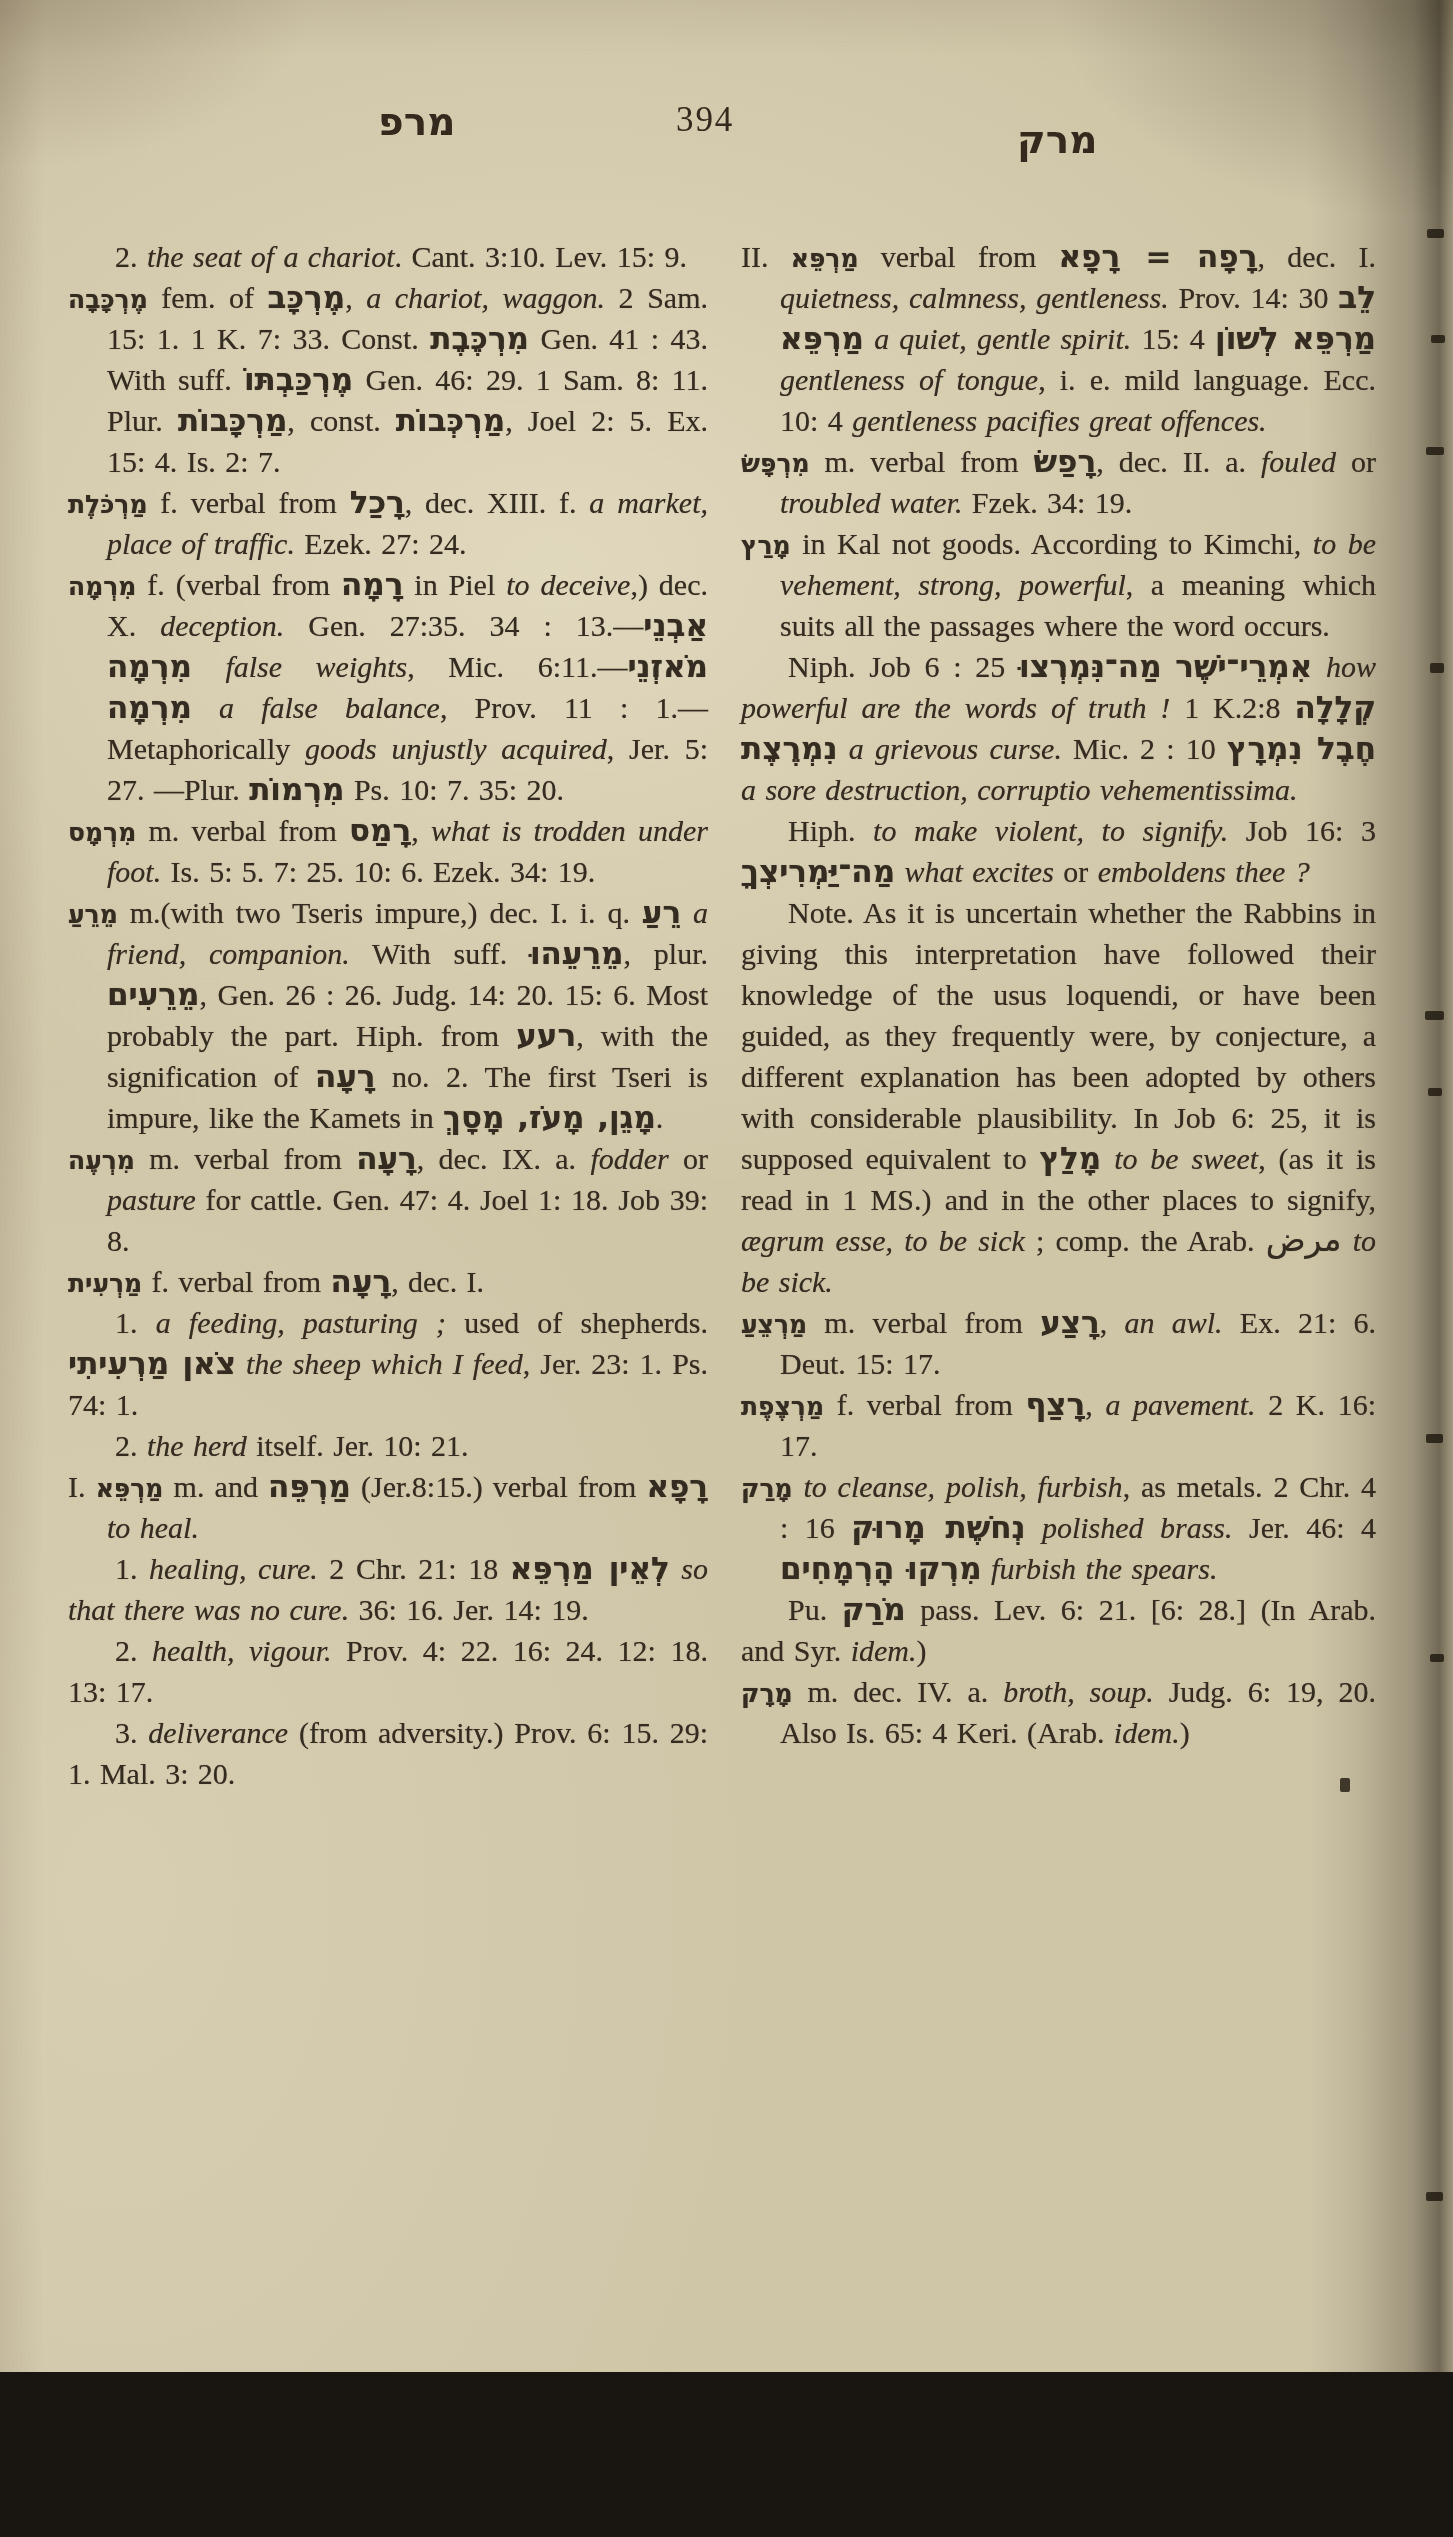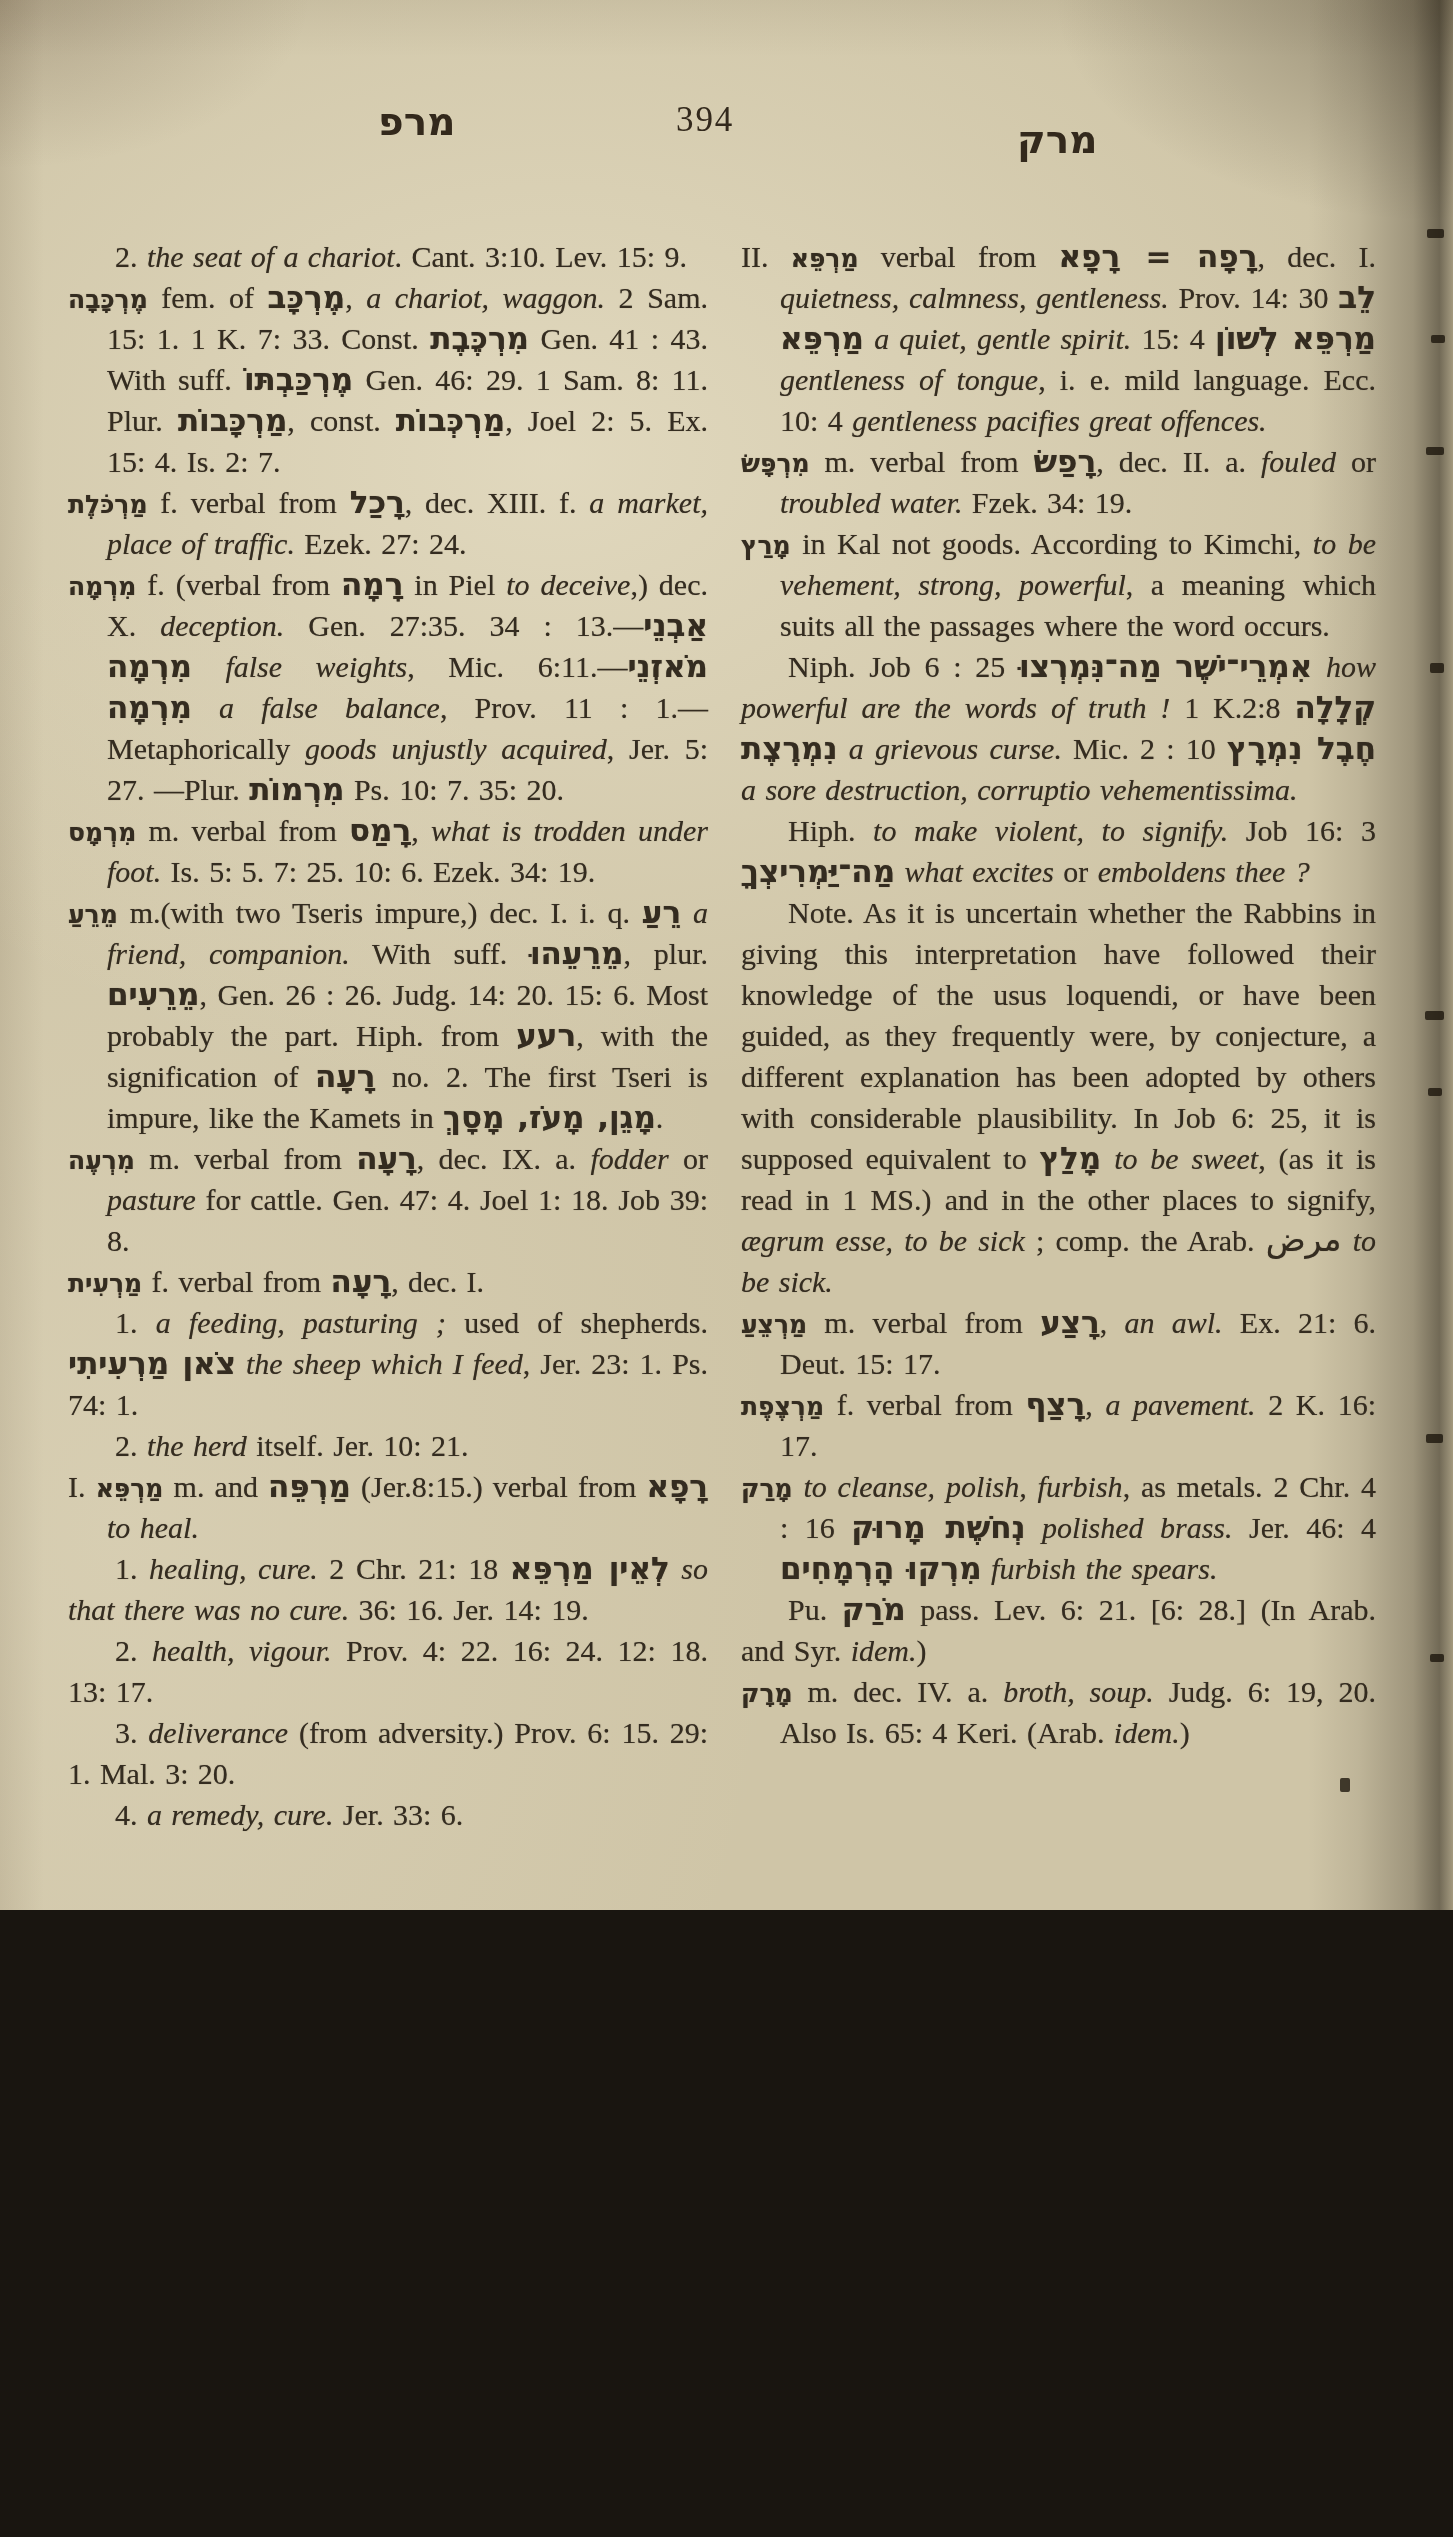--- a/index.html
+++ b/index.html
@@ -1,17 +1,17 @@
 <!DOCTYPE html>
 <html style="font-size:10px"><head>
 <meta charset="utf-8">
 <style>
   html,body{margin:0;padding:0;background:#191510;}
   .page{
-    position:relative;width:1454px;height:1910px;overflow:hidden;
+    position:relative;width:1454px;height:2372px;overflow:hidden;
     color:#342c20;
     background:
       radial-gradient(570px 317px at 100% 0%, rgba(48,39,24,0.38), rgba(48,39,24,0) 70%),
       radial-gradient(444px 241px at 0% 0%, rgba(70,50,35,0.22), rgba(70,50,35,0) 70%),
       radial-gradient(1204px 887px at 38% 24%, rgba(242,235,212,0.50), rgba(242,235,212,0) 72%),
       radial-gradient(951px 1394px at 8% 80%, rgba(230,222,198,0.35), rgba(230,222,198,0) 70%),
       linear-gradient(to right, rgba(90,72,48,0.16) 0px, rgba(90,72,48,0) 44px),
       linear-gradient(to bottom, rgba(85,70,45,0.10) 0px, rgba(85,70,45,0) 57px),
       #cfc5a7;
   }
@@ -62,21 +62,20 @@
       <div class="para entry"><span class="hw" dir="rtl">מִרְמָס</span><span class="rm"> m. verbal from </span><span class="heb" dir="rtl">רָמַס</span><span class="rm">, </span><span class="it">what is trodden under foot.</span><span class="rm"> Is. 5: 5.  7: 25.  10: 6.  Ezek. 34: 19.</span></div>
       <div class="para entry"><span class="hw" dir="rtl">מֵרֵעַ</span><span class="rm"> m.(with two Tseris impure,) dec. I. i. q. </span><span class="heb" dir="rtl">רֵעַ</span><span class="rm"> </span><span class="it">a friend, companion.</span><span class="rm">  With suff. </span><span class="heb" dir="rtl">מֵרֵעֵהוּ</span><span class="rm">, plur. </span><span class="heb" dir="rtl">מֵרֵעִים</span><span class="rm">, Gen. 26 : 26.  Judg. 14: 20.  15: 6.  Most probably the part. Hiph. from </span><span class="heb" dir="rtl">רעע</span><span class="rm">, with the signification of </span><span class="heb" dir="rtl">רָעָה</span><span class="rm"> no. 2.  The first Tseri is impure, like the Kamets in </span><span class="heb" dir="rtl">מָגֵן, מָעֹז, מָסָךְ</span><span class="rm">.</span></div>
       <div class="para entry"><span class="hw" dir="rtl">מִרְעֶה</span><span class="rm"> m. verbal from </span><span class="heb" dir="rtl">רָעָה</span><span class="rm">, dec. IX. a. </span><span class="it">fodder</span><span class="rm"> or </span><span class="it">pasture</span><span class="rm"> for cattle.  Gen. 47: 4.  Joel 1: 18.  Job 39: 8.</span></div>
       <div class="para entry"><span class="hw" dir="rtl">מַרְעִית</span><span class="rm"> f. verbal from </span><span class="heb" dir="rtl">רָעָה</span><span class="rm">, dec. I.</span></div>
       <div class="para sense"><span class="rm">1. </span><span class="it">a feeding, pasturing ;</span><span class="rm">  used of shepherds. </span><span class="heb" dir="rtl">צֹאן מַרְעִיתִי</span><span class="rm"> </span><span class="it">the sheep which I feed</span><span class="rm">, Jer. 23: 1.  Ps. 74: 1.</span></div>
       <div class="para sense"><span class="rm">2. </span><span class="it">the herd</span><span class="rm"> itself. Jer. 10: 21.</span></div>
       <div class="para entry"><span class="rm">I. </span><span class="hw" dir="rtl">מַרְפֵּא</span><span class="rm"> m. and </span><span class="heb" dir="rtl">מַרְפֵּה</span><span class="rm"> (Jer.8:15.) verbal from </span><span class="heb" dir="rtl">רָפָא</span><span class="rm"> </span><span class="it">to heal.</span></div>
       <div class="para sense"><span class="rm">1. </span><span class="it">healing, cure.</span><span class="rm"> 2 Chr. 21: 18 </span><span class="heb" dir="rtl">לְאֵין מַרְפֵּא</span><span class="rm"> </span><span class="it">so that there was no cure.</span><span class="rm">  36: 16. Jer. 14: 19.</span></div>
       <div class="para sense"><span class="rm">2. </span><span class="it">health, vigour.</span><span class="rm"> Prov. 4: 22.  16: 24.  12: 18.  13: 17.</span></div>
       <div class="para sense"><span class="rm">3. </span><span class="it">deliverance</span><span class="rm">  (from  adversity.) Prov. 6: 15.  29: 1.  Mal. 3: 20.</span></div>
-      <div class="para sense"><span class="rm">4. </span><span class="it">a remedy, cure.</span><span class="rm"> Jer. 33: 6.</span></div>
     </div>
   <div class="col" id="col-right">
       <div class="para entry"><span class="rm">II. </span><span class="hw" dir="rtl">מַרְפֵּא</span><span class="rm"> verbal from </span><span class="heb" dir="rtl">רָפָה = רָפָא</span><span class="rm">, dec. I. </span><span class="it">quietness, calmness, gentleness.</span><span class="rm"> Prov. 14: 30 </span><span class="heb" dir="rtl">לֵב מַרְפֵּא</span><span class="rm"> </span><span class="it">a quiet, gentle spirit.</span><span class="rm"> 15: 4 </span><span class="heb" dir="rtl">מַרְפֵּא לְשׁוֹן</span><span class="rm"> </span><span class="it">gentleness of tongue</span><span class="rm">, i. e. mild language.  Ecc. 10: 4 </span><span class="it">gentleness pacifies great offences.</span></div>
       <div class="para entry"><span class="hw" dir="rtl">מִרְפָּשׂ</span><span class="rm"> m. verbal from </span><span class="heb" dir="rtl">רָפַשׂ</span><span class="rm">, dec. II. a. </span><span class="it">fouled</span><span class="rm"> or </span><span class="it">troubled water.</span><span class="rm"> Fzek. 34: 19.</span></div>
       <div class="para entry"><span class="hw" dir="rtl">מָרַץ</span><span class="rm"> in Kal not goods.  According to Kimchi, </span><span class="it">to be vehement, strong, powerful</span><span class="rm">, a meaning which suits all the passages where the word occurs.</span></div>
       <div class="para sense"><span class="rm">Niph.  Job 6 : 25 </span><span class="heb" dir="rtl">מַה־נִּמְרְצוּ</span><span class="rm"> </span><span class="heb" dir="rtl">אִמְרֵי־יֹשֶׁר</span><span class="rm"> </span><span class="it">how powerful are the words of truth !</span><span class="rm"> 1 K.2:8 </span><span class="heb" dir="rtl">קְלָלָה נִמְרֶצֶת</span><span class="rm"> </span><span class="it">a grievous curse.</span><span class="rm">  Mic. 2 : 10 </span><span class="heb" dir="rtl">חֶבֶל נִמְרָץ</span><span class="rm"> </span><span class="it">a sore destruction, corruptio vehementissima.</span></div>
       <div class="para sense"><span class="rm">Hiph. </span><span class="it">to make violent, to signify.</span><span class="rm"> Job 16: 3 </span><span class="heb" dir="rtl">מַה־יַּמְרִיצְךָ</span><span class="rm"> </span><span class="it">what excites</span><span class="rm"> or </span><span class="it">emboldens thee ?</span></div>
       <div class="para sense"><span class="rm">Note.  As it is uncertain whether the Rabbins in giving this interpretation have followed their knowledge of the usus  loquendi, or have been guided, as they frequently were, by conjecture, a different explanation has been adopted by others with considerable plausibility. In Job 6: 25, it is supposed equivalent to </span><span class="heb" dir="rtl">מָלַץ</span><span class="rm"> </span><span class="it">to be sweet</span><span class="rm">, (as it is read in 1 MS.) and in the other places to signify, </span><span class="it">ægrum esse, to be sick</span><span class="rm"> ; comp. the Arab. </span><span class="arab" dir="rtl">مرض</span><span class="rm"> </span><span class="it">to be sick.</span></div>
       <div class="para entry"><span class="hw" dir="rtl">מַרְצֵעַ</span><span class="rm"> m. verbal from </span><span class="heb" dir="rtl">רָצַע</span><span class="rm">, </span><span class="it">an awl.</span><span class="rm">  Ex. 21: 6.  Deut. 15: 17.</span></div>
       <div class="para entry"><span class="hw" dir="rtl">מַרְצֶפֶת</span><span class="rm"> f. verbal from </span><span class="heb" dir="rtl">רָצַף</span><span class="rm">, </span><span class="it">a pavement.</span><span class="rm">  2 K. 16: 17.</span></div>

